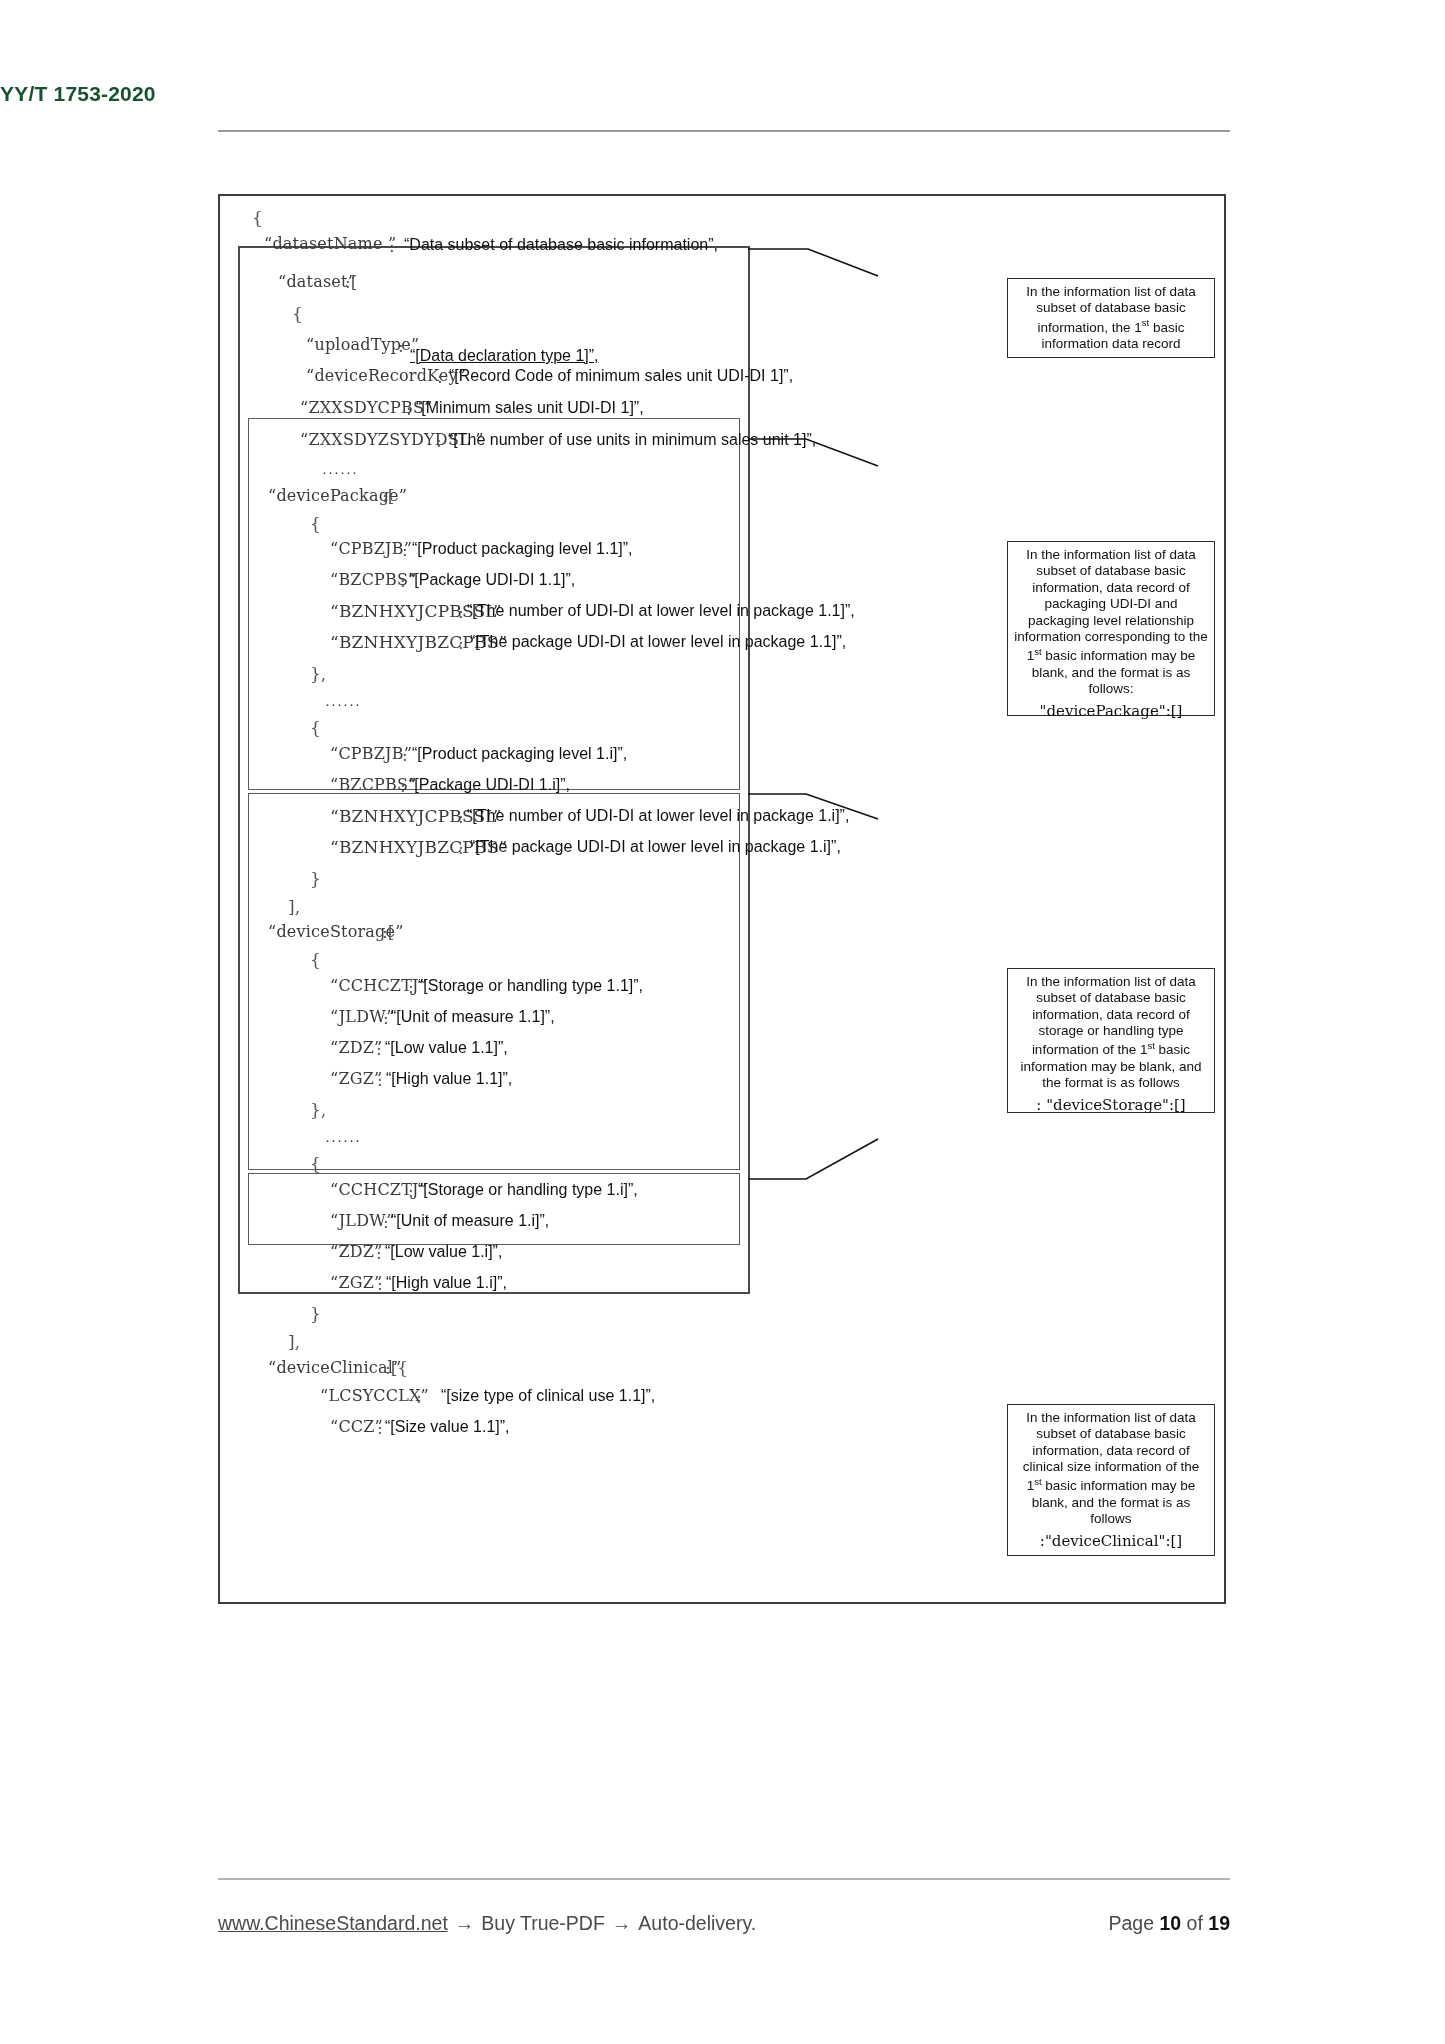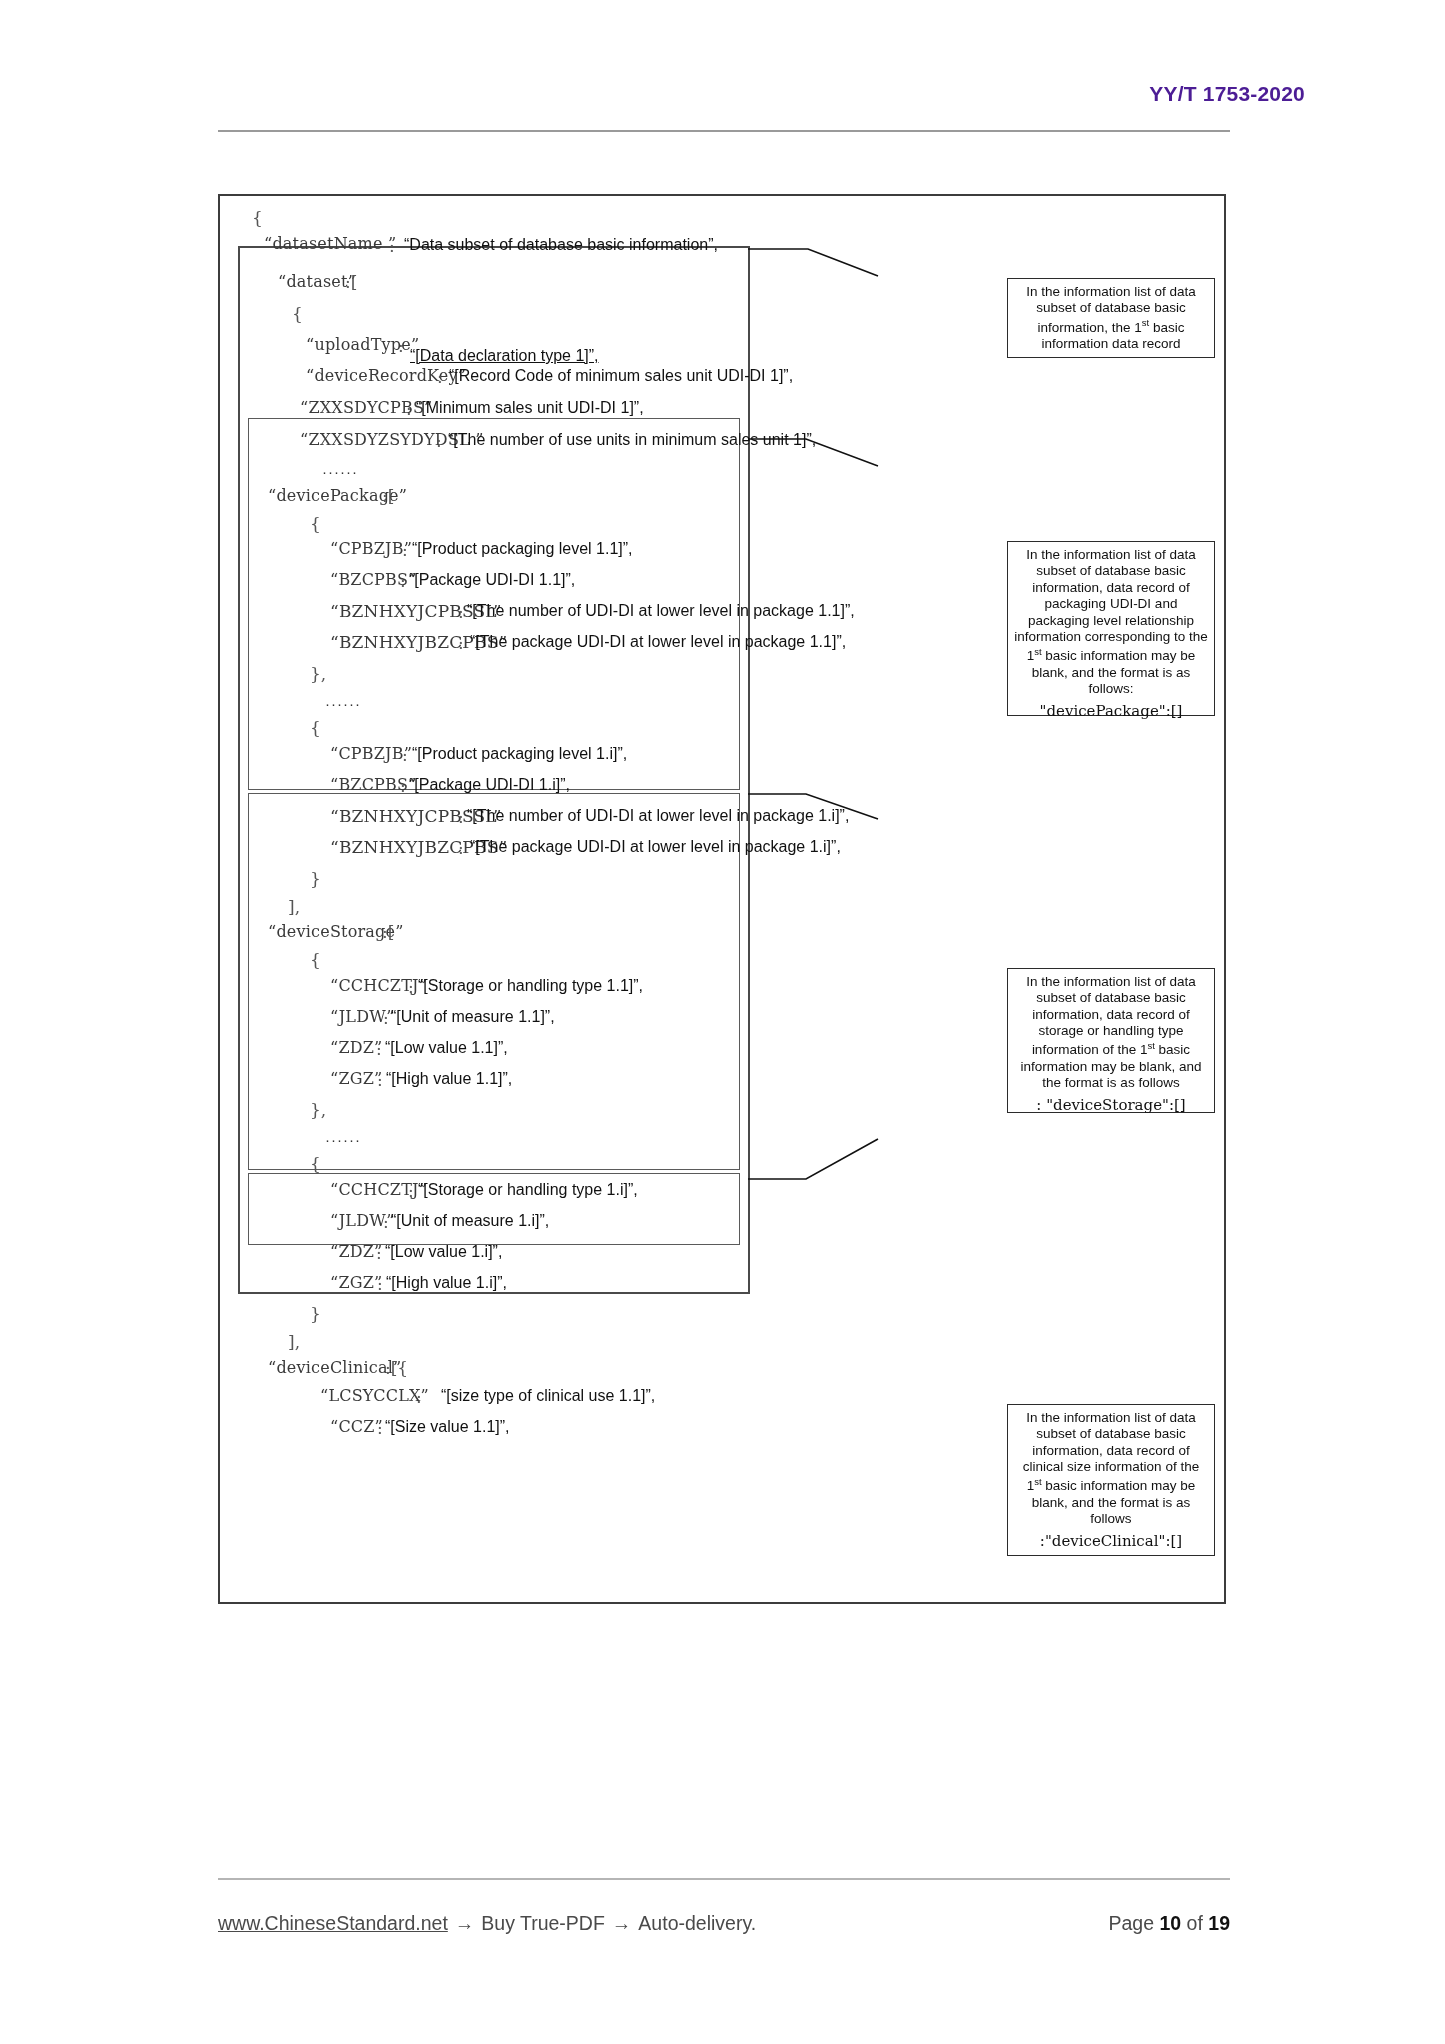--- a/index.html
+++ b/index.html
@@ -15,25 +15,25 @@
     color: #000;
     overflow: hidden;
   }
 
   
   .page-header {
     position: absolute;
     top: 82px;
     left: 0;
     width: 1305px;
-    text-align: right;
+    text-align: left;
     font-size: 21px;
     font-weight: bold;
     letter-spacing: 0.2px;
-    color: #4c1d95;
+    color: #14532d;
   }
   .header-rule {
     position: absolute;
     top: 130px;
     left: 218px;
     width: 1012px;
     height: 2px;
     background: #9a9a9a;
   }
 

